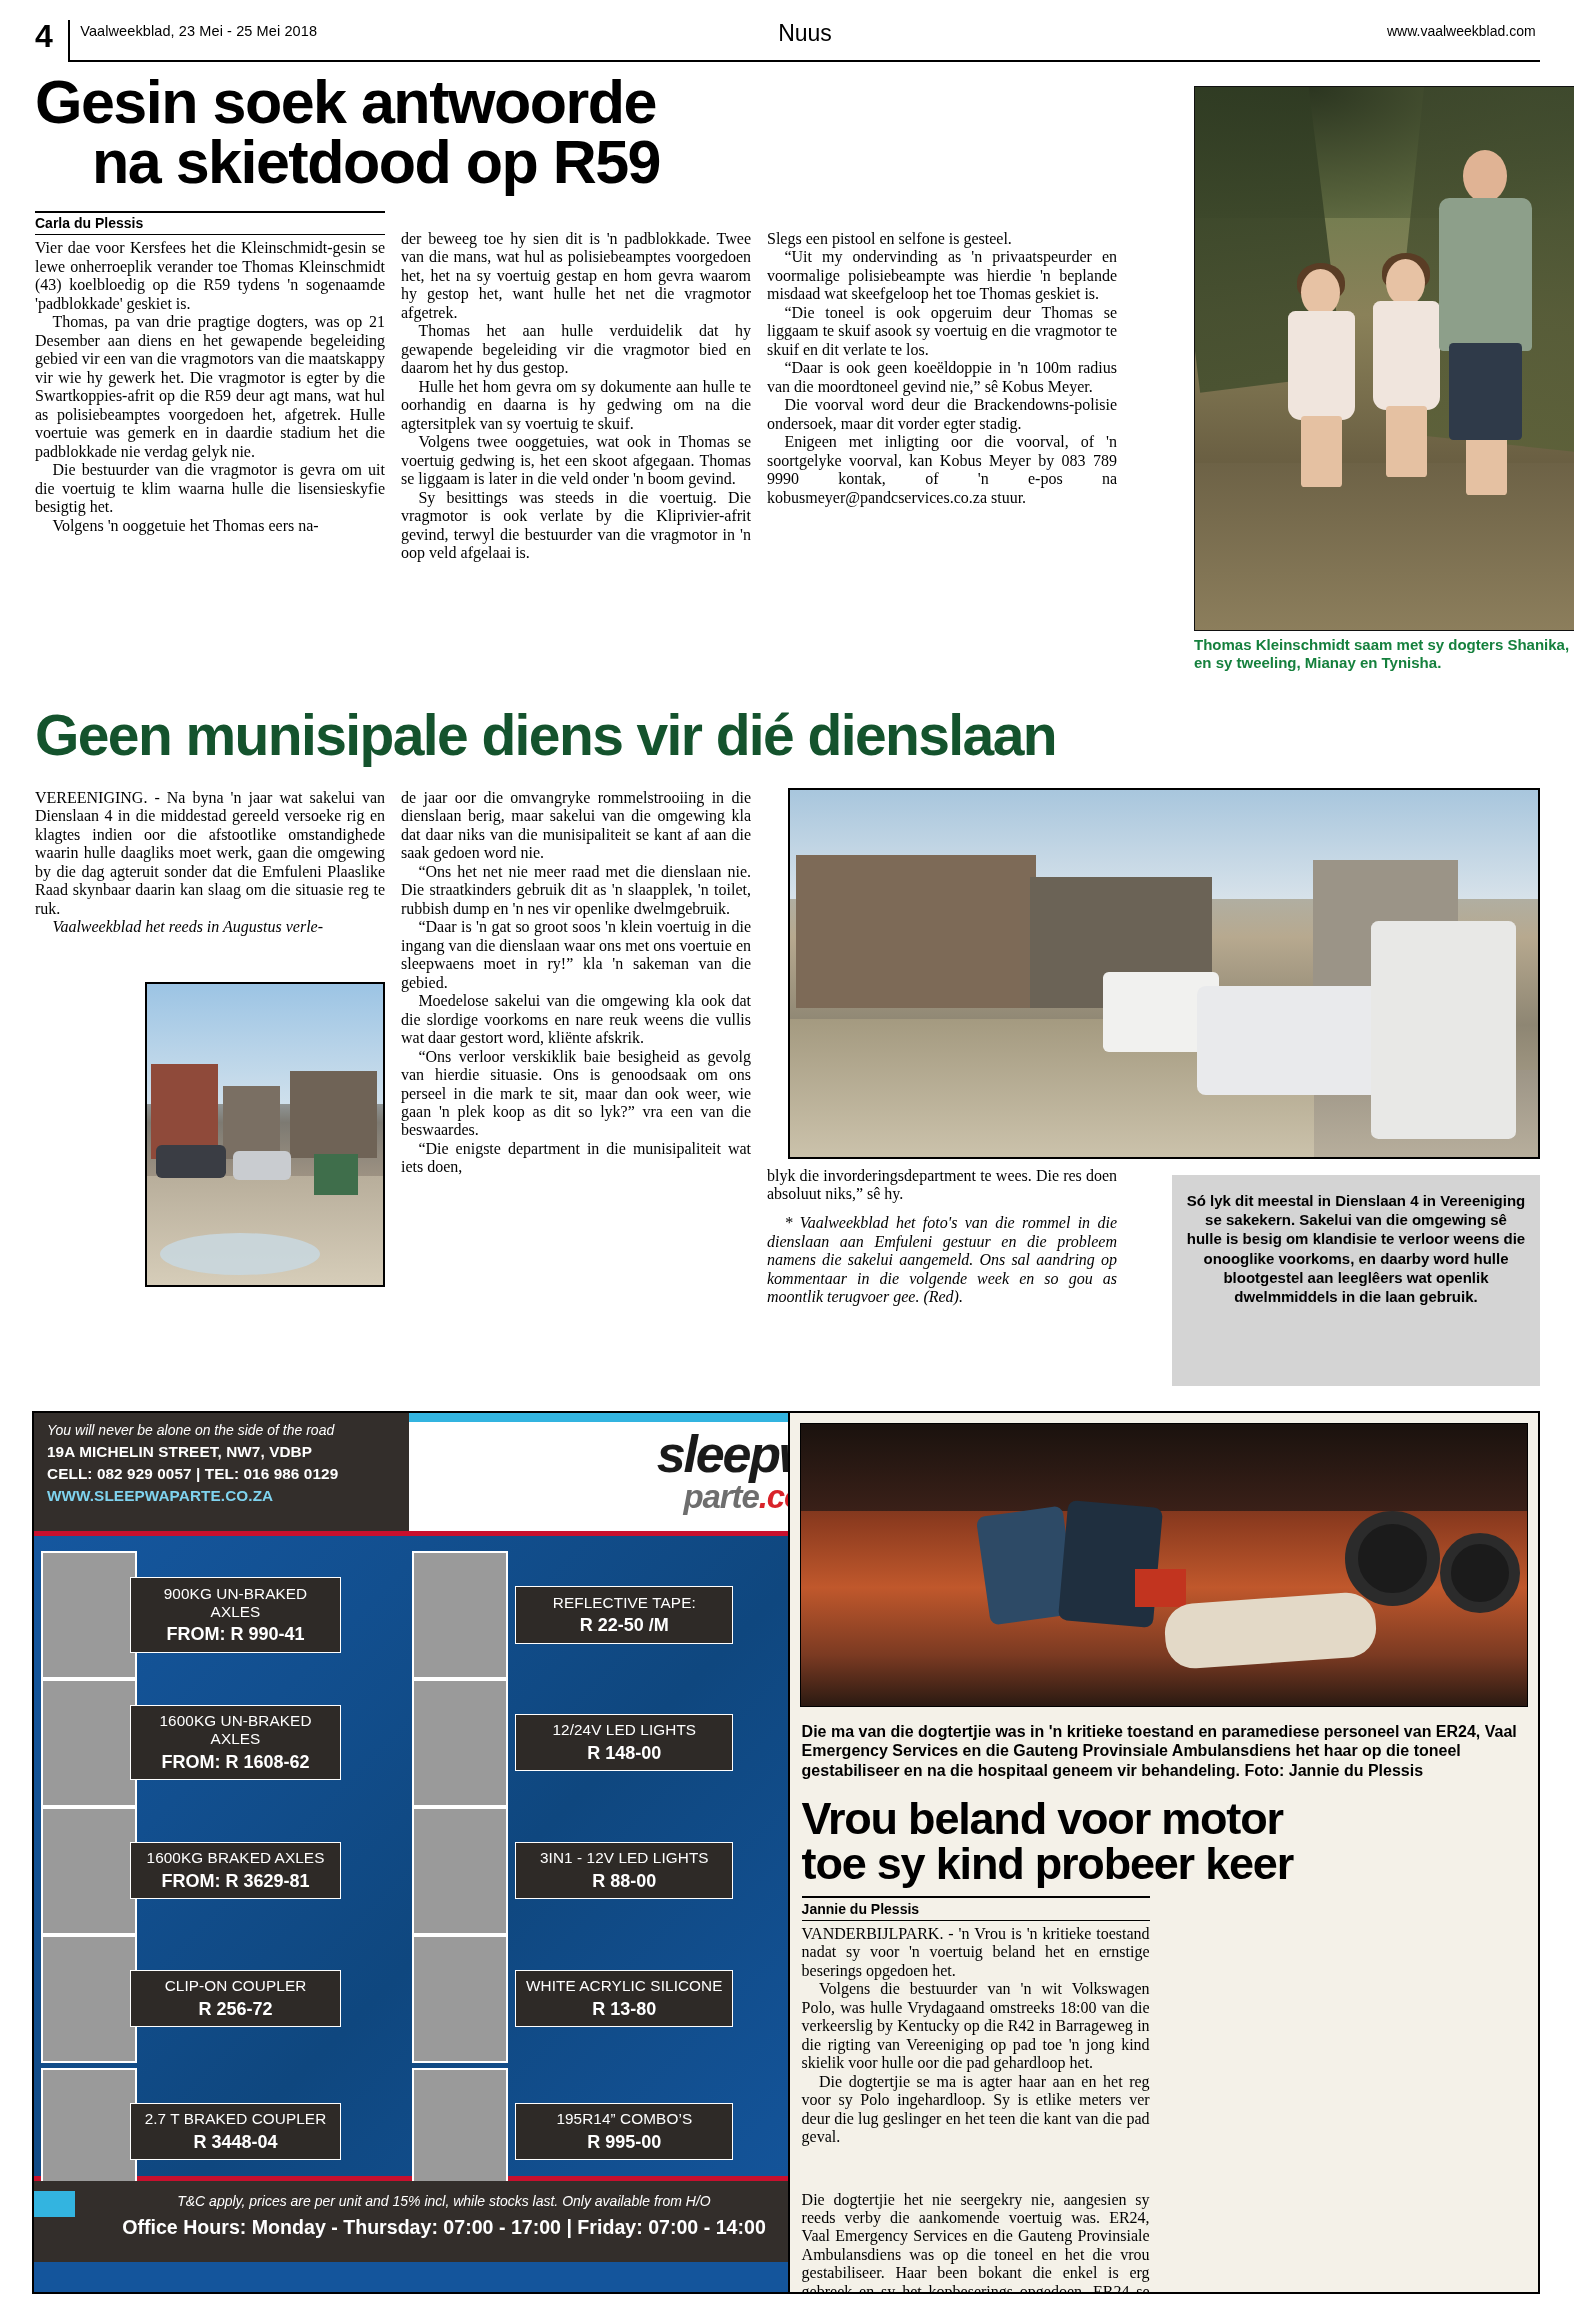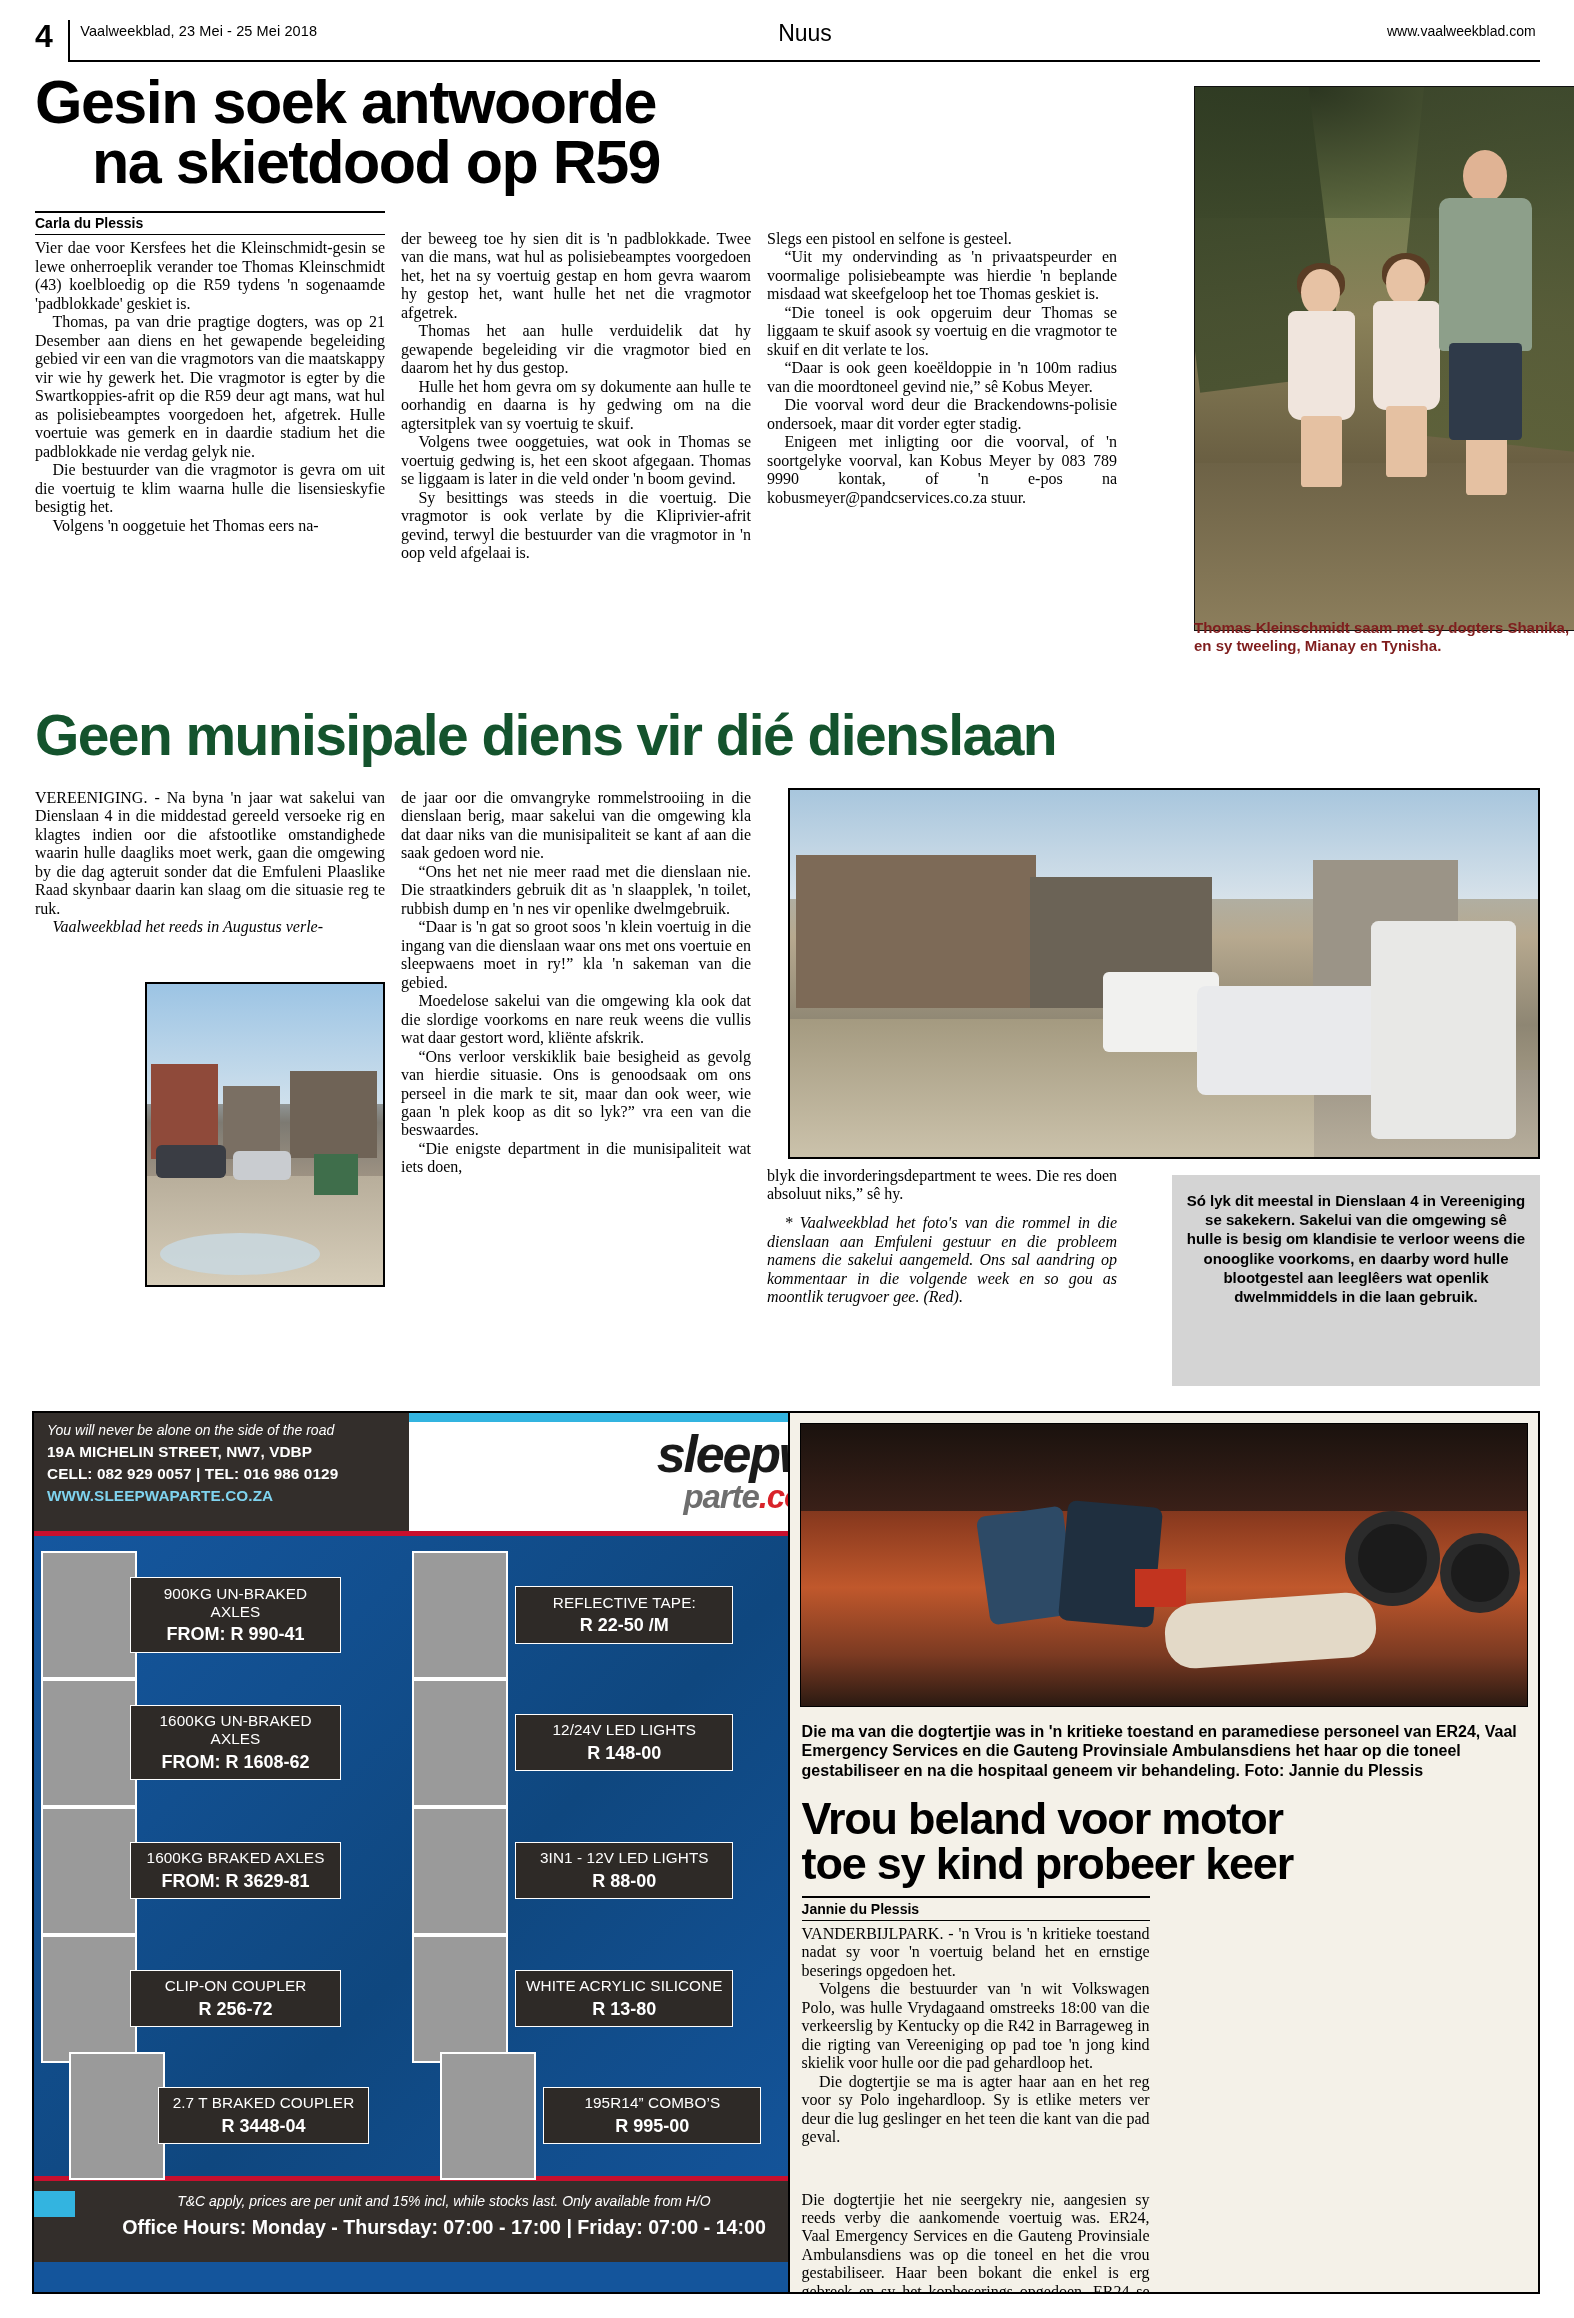--- a/index.html
+++ b/index.html
@@ -116,23 +116,23 @@
     border-radius:50% 50% 40% 40%; background:#5a3d25; }
   .ph-girl .dress { position:absolute; left:5.8px; top:42px; width:67px; height:109px;
     background:#f0e5dd; border-radius:7.3px 7.3px 13px 13px; }
   .ph-girl .legs2 { position:absolute; left:19px; top:147px; width:41px; height:71px;
     background:#e5c1a2; border-radius:3.6px; }
   .g1 { left: 87px; top: 182px; }
   .g2 { left: 172px; top: 172px; }
   .g3 { left: 252px; top: 190px; }
 
   .art1-caption {
-    position: absolute; left: 1159px; top: 546px; width: 381px;
-    font-family: "Liberation Sans", sans-serif;
-    font-weight: 700; font-size: 15px; line-height: 1.18; color: #7f1d1d;
+    position: absolute; left: 1159px; top: 563px; width: 381px;
+    font-family: "Liberation Sans", sans-serif;
+    font-weight: 700; font-size: 15px; line-height: 1.18; color: #15803d;
   }
 
   
   .art2-head {
     position: absolute; left: 35px; top: 707px; width: 1505px;
     font-family: "Liberation Sans", sans-serif;
     font-weight: 700; font-size: 57px; line-height: 1;
     letter-spacing: -1.6px; color: #14532d; white-space: nowrap;
   }
   .art2-body { position: absolute; left: 35px; top: 789px; width: 1083px;
@@ -493,21 +493,21 @@
         </div>
         <div class="right-item">
           <div class="pthumb"></div>
           <div class="plabel">
             <div class="name">WHITE ACRYLIC SILICONE</div>
             <div class="price">R 13-80</div>
           </div>
         </div>
       </div>
 
-      <div class="prow" style="top:508px;margin-left:28px;">
+      <div class="prow" style="top:524px;">
         <div class="left-item">
           <div class="pthumb"></div>
           <div class="plabel">
             <div class="name">2.7 T BRAKED COUPLER</div>
             <div class="price">R 3448-04</div>
           </div>
         </div>
         <div class="right-item">
           <div class="pthumb"></div>
           <div class="plabel">

